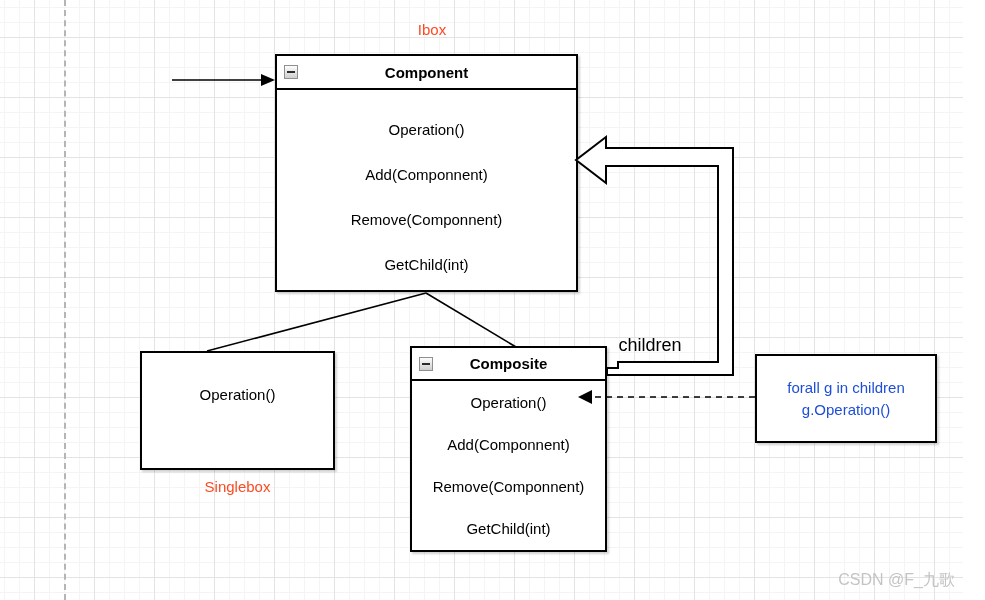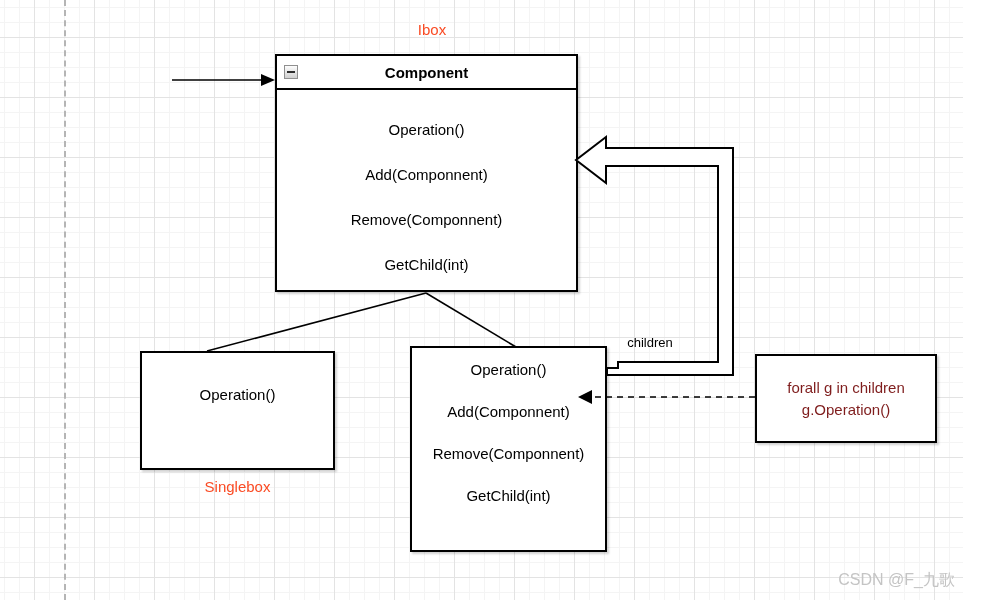--- a/index.html
+++ b/index.html
@@ -40,27 +40,27 @@
   .method-row{
     display:flex;align-items:center;justify-content:center;
     font-size:15px;color:#000000;
   }
   .simple-box{
     display:flex;align-items:center;justify-content:center;
     font-size:15px;color:#000000;
   }
   .note-box{
     display:flex;flex-direction:column;align-items:center;justify-content:center;
-    font-size:15px;line-height:22px;color:#7f1d1d;text-align:center;
+    font-size:15px;line-height:22px;color:#1d4ed8;text-align:center;
   }
   .annotation{
     position:absolute;z-index:3;color:#fa4b24;font-size:15px;text-align:center;
   }
   .float-label{
-    position:absolute;z-index:3;color:#000000;font-size:13px;text-align:center;
+    position:absolute;z-index:3;color:#000000;font-size:18px;text-align:center;
   }
   .watermark{
     position:absolute;right:8px;bottom:9px;z-index:3;
     color:#c4c4c4;font-size:16px;
   }
   .connectors{position:absolute;left:0;top:0;z-index:2;pointer-events:none;}
 </style>
 </head>
 <body>
 
@@ -88,20 +88,26 @@
     </div>
   </div>
 
   <div class="shape" style="left:140px;top:351px;width:195px;height:119px;">
     <div class="methods" style="height:82px;justify-content:center;">
       <div class="method-row">Operation()</div>
     </div>
   </div>
 
   <div class="shape" style="left:410px;top:346px;width:197px;height:206px;">
+    <div class="uml-title" style="height:33px;">
+      <span class="collapse-btn">
+          <span class="minus"></span>
+        </span>
+      <span>Composite</span>
+    </div>
     <div class="methods" style="height:169px;justify-content:space-around;">
       <div class="method-row">Operation()</div>
       <div class="method-row">Add(Componnent)</div>
       <div class="method-row">Remove(Componnent)</div>
       <div class="method-row">GetChild(int)</div>
     </div>
   </div>
 
   <div class="shape note-box" style="left:755px;top:354px;width:182px;height:89px;">
     <span>forall g in children</span>

